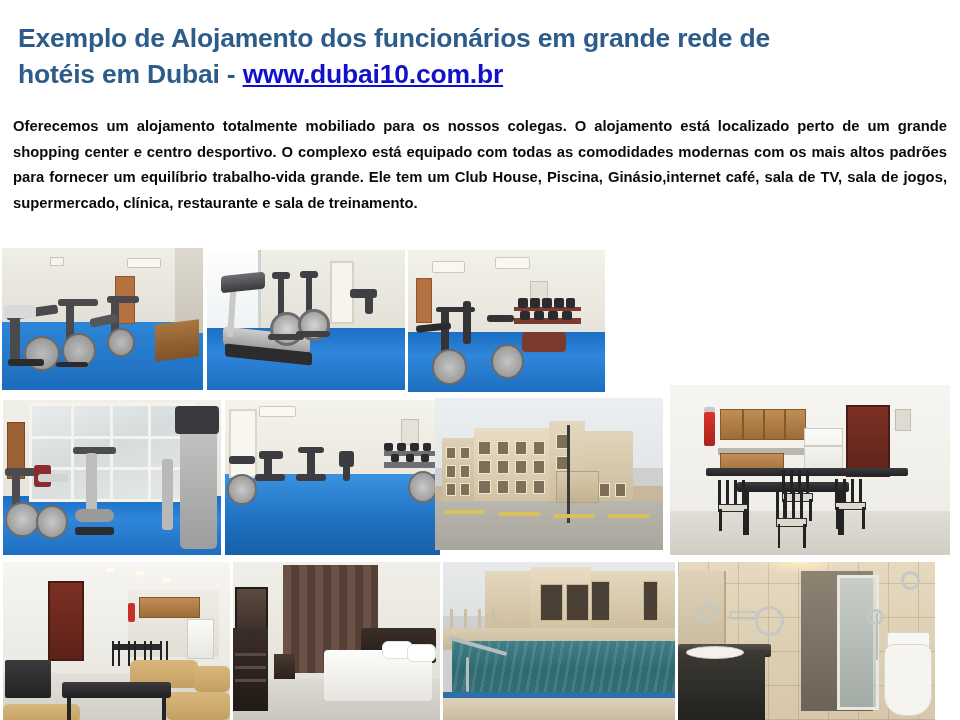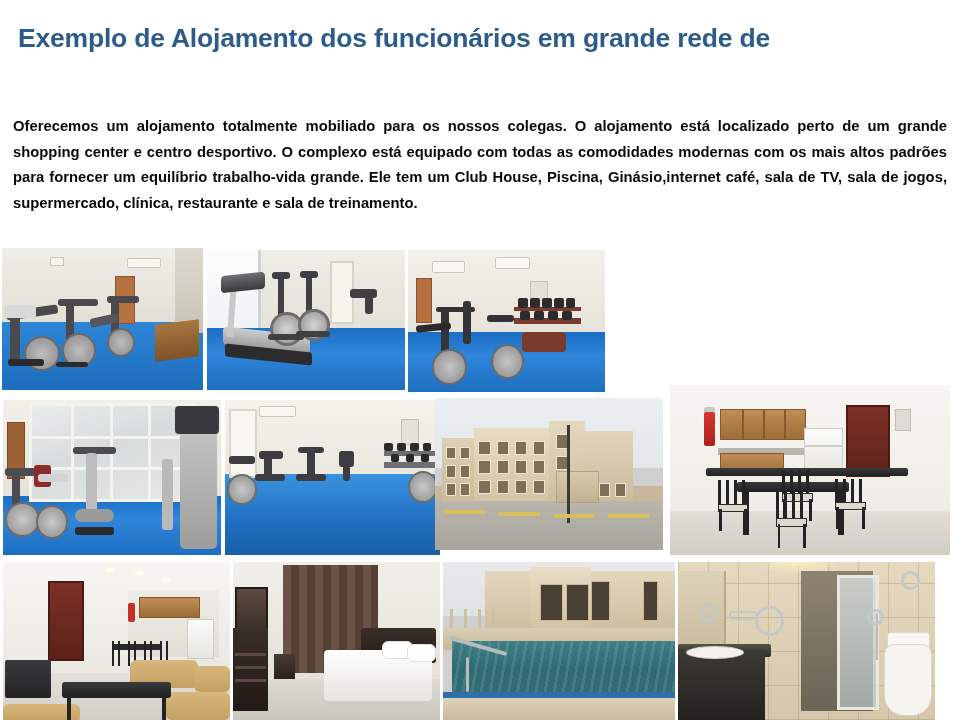--- a/index.html
+++ b/index.html
@@ -195,20 +195,21 @@
   .p11 .hose{position:absolute;width:2px;background:#b9bcbd;}
   .p11 .light{position:absolute;left:30%;top:0;width:34%;height:8%;background:radial-gradient(ellipse at 50% 0%,rgba(255,240,190,.95),rgba(255,240,190,0) 70%);}
 </style>
 </head>
 <body>
 
 <div class="page">
 
   <div class="title-block">
     <span class="title-line">Exemplo de Alojamento dos funcionários em grande rede de</span>
+    <span class="title-line"><span>hotéis em Dubai  - </span><a class="title-link" href="#">www.dubai10.com.br</a></span>
   </div>
 
   <div class="body-text">
     <p>Oferecemos um alojamento totalmente mobiliado para os nossos colegas. O alojamento está localizado perto de um grande shopping center e centro desportivo. O complexo está equipado com todas as comodidades modernas com os mais altos padrões para fornecer um equilíbrio trabalho-vida grande. Ele tem um Club House, Piscina, Ginásio,internet café, sala de TV, sala de jogos, supermercado, clínica, restaurante e sala de treinamento.</p>
   </div>
 
   <div class="photo p1" style="left:2px;top:248px;width:201px;height:142px;">
     <div class="scene">
       <div class="wall"></div>
       <div class="floor-blue"></div>

